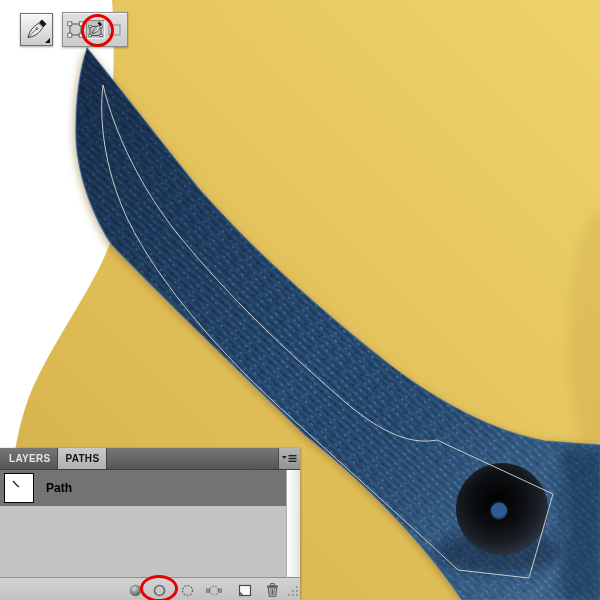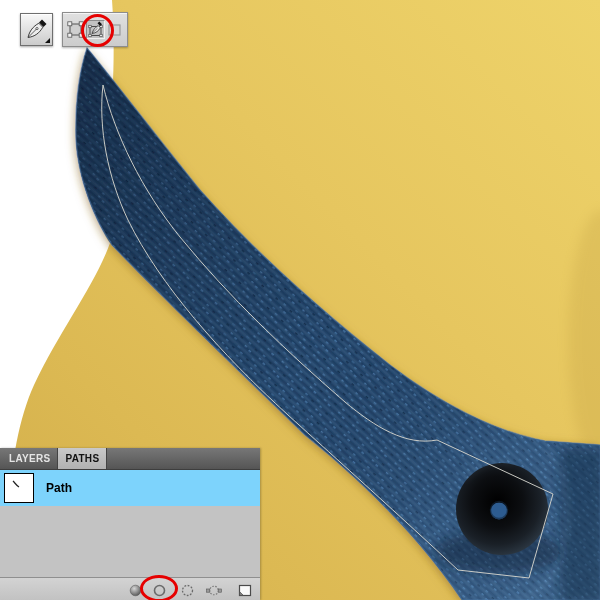--- a/index.html
+++ b/index.html
@@ -18,33 +18,33 @@
     background:linear-gradient(#e0e0e0,#cccccc);border:1px solid #8d8d8d;
     box-shadow:0 1px 2px rgba(0,0,0,.3), inset 0 1px 0 #f4f4f4;
     display:flex;align-items:center;justify-content:space-between;padding:0 3px;}
   .mode-btn{width:19px;height:19px;box-sizing:border-box;display:flex;align-items:center;justify-content:center;}
   .mode-btn.pressed{background:#c2c2c2;border:1px solid;border-color:#8a8a8a #efefef #efefef #8a8a8a;}
   .red-circle{position:absolute;box-sizing:border-box;border:3px solid #e60000;border-radius:50%;z-index:30;}
   #circle-paths-mode{left:81px;top:14px;width:33px;height:33px;}
   #circle-stroke-path{left:140px;top:575px;width:38px;height:27px;}
 
   
-  .panel{position:absolute;left:0;top:448px;width:260px;height:152px;overflow:hidden;
+  .panel{position:absolute;left:0;top:448px;width:300px;height:152px;overflow:hidden;
     box-shadow:1px 0 2px rgba(0,0,0,.25);}
   .tabbar{position:absolute;left:0;top:0;width:300px;height:22px;
     background:linear-gradient(#777,#555);border-bottom:1px solid #3e3e3e;box-sizing:border-box;
     display:flex;align-items:stretch;padding-left:2px;}
   .tab{font-size:10px;font-weight:700;letter-spacing:.3px;color:#e4e4e4;
     display:flex;align-items:center;padding:0 7px;border-right:1px solid #434343;cursor:default;}
   .tab.active{background:linear-gradient(#c9c9c9,#b1b1b1);color:#111;}
   .tab-spacer{flex:1;}
   .panel-menu-btn{width:21px;display:flex;align-items:center;justify-content:center;
     background:linear-gradient(#b6b6b6,#929292);border-left:1px solid #4a4a4a;}
   .rows{position:absolute;left:0;top:22px;width:300px;height:107px;background:#c3c3c3;}
-  .path-row{position:absolute;left:0;top:0;width:300px;height:36px;background:#7dd3fc;
+  .path-row{position:absolute;left:0;top:0;width:300px;height:36px;background:#737373;
     display:flex;align-items:center;}
   .thumb{width:28px;height:28px;background:#fff;border:1px solid #000;margin-left:4px;flex:none;}
   .row-label{font-size:12px;font-weight:700;color:#000;margin-left:12px;}
   .scrollbar{position:absolute;right:0;top:0;width:14px;height:107px;
     background:linear-gradient(to right,#ffffff,#e3e3e3);border-left:1px solid #adadad;box-sizing:border-box;}
   .footer{position:absolute;left:0;top:129px;width:300px;height:23px;
     background:linear-gradient(#d3d3d3,#c2c2c2);border-top:1px solid #8f8f8f;box-sizing:border-box;}
   .ficon{position:absolute;top:4px;width:16px;height:16px;display:flex;align-items:center;justify-content:center;}
   .grip{position:absolute;right:1px;top:5px;width:13px;height:13px;}
 </style>

